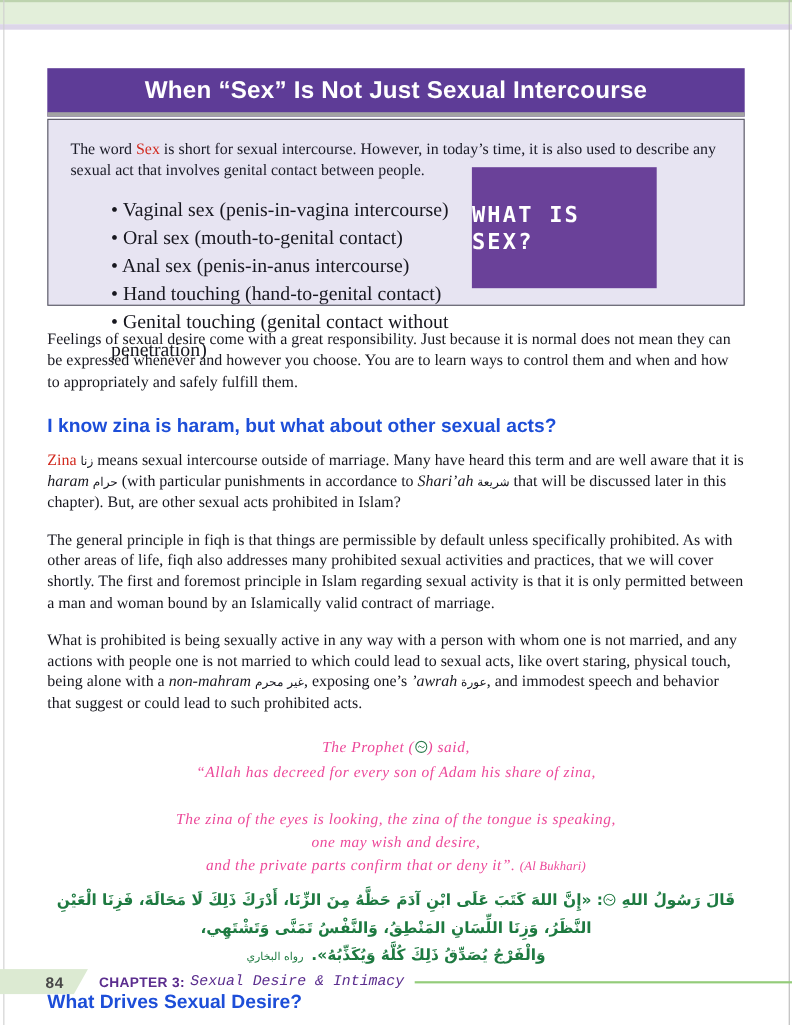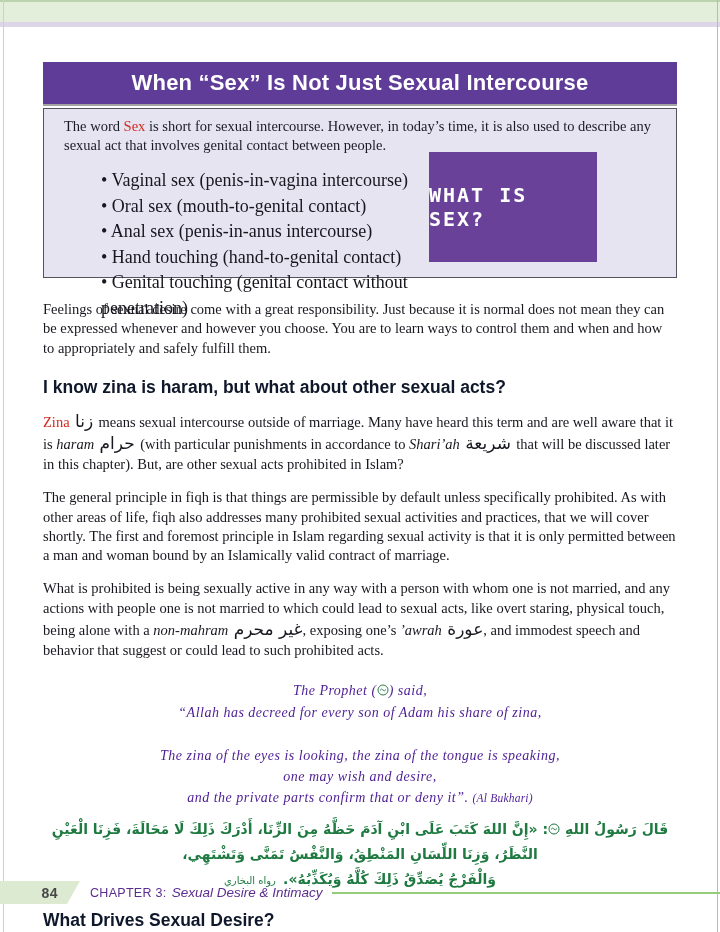--- a/index.html
+++ b/index.html
@@ -18,37 +18,37 @@
   
   .topbar   { height:22px; background:#e3efda; border-top:2px solid #bdd3ae; }
   .lavstrip { height:5px;  background:#ddd6e9; }
 
   .content { padding:0 43px; }
 
   
   .header-banner {
     margin-top:35px;
     background:#5e3c97;
-    border-bottom:2px solid #a3a3a3;
+    border-bottom:4px solid #a3a3a3;
     height:44px;
     display:flex; align-items:center; justify-content:center;
   }
   .header-banner h1 {
     font-family:"Liberation Sans", sans-serif;
     font-weight:700; font-size:22px; color:#ffffff; letter-spacing:0.2px;
   }
 
   
   .def-box {
     position:relative;
     margin-top:2px;
     height:170px;
     background:#e7e4f2;
     border:1.6px solid #53525e;
-    padding:8px 20px 0 20px;
+    padding:18px 20px 0 20px;
   }
   .def-box p { font-size:14.5px; line-height:1.32; color:#1a1a26; }
   .def-box .intro { margin-bottom:13px; }
   .def-box .sub   { margin-bottom:9px; }
   .bullets { list-style:none; padding-left:37px; max-width:390px; }
   .bullets li { font-size:18px; line-height:1.42; }
   .bullets li::before { content:"• "; }
 
   .callout {
     position:absolute; left:385px; top:43px; width:168px; height:110px;
@@ -58,33 +58,33 @@
   .callout span {
     font-family:"DejaVu Sans Mono", monospace;
     font-size:20px; color:#ffffff; letter-spacing:2px; font-weight:700;
   }
 
   
   .body-text { font-size:14.5px; line-height:1.33; margin-bottom:14px; }
   .first-after-box { margin-top:22px; }
   h2 {
     font-family:"Liberation Sans", sans-serif;
-    font-weight:700; font-size:17.5px; color:#0f172a;
+    font-weight:700; font-size:17.5px; color:#1d4ed8;
     margin:19px 0 12px 0;
   }
   .red    { color:#d22b20; }
   .ital   { font-style:italic; }
-  .arabic-inline { font-family:"DejaVu Sans", sans-serif; font-size:17px; }
+  .arabic-inline { font-family:"DejaVu Sans", sans-serif; font-size:11px; }
 
   
   .hadith {
     text-align:center;
     font-style:italic;
     letter-spacing:0.5px;
-    color:#4c1d95;
+    color:#ec4899;
     font-size:14px; line-height:1.52;
     margin:20px 0 8px 0;
   }
   .hadith .attr { font-size:11.5px; letter-spacing:0.2px; }
   .pbuh-icon { display:inline-block; vertical-align:-1px; }
 
   
   .arabic-block {
     direction:rtl;
     text-align:center;
@@ -109,25 +109,25 @@
     padding-right:22px;
     font-weight:bold;
   }
   .page-band span {
     font-family:"Liberation Sans", sans-serif;
     font-size:14px; color:#474747; letter-spacing:0.5px;
   }
   .chapter-label {
     margin-left:10px;
     font-family:"Liberation Sans", sans-serif;
-    font-weight:400; font-size:12.5px; color:#5b2d8e; letter-spacing:0.3px;
+    font-weight:700; font-size:12.5px; color:#5b2d8e; letter-spacing:0.3px;
   }
   .chapter-title {
     margin-left:5px;
-    font-family:Liberation Sans, sans-serif;
+    font-family:Liberation Mono, monospace;
     font-style:italic; font-size:13.5px; color:#5b2d8e;
   }
   .footer-line { flex:1; height:2px; background:#94cc7a; margin-left:10px; }
 </style>
 </head>
 <body>
 
 <div class="edge-left"></div>
 <div class="edge-right"></div>
 

